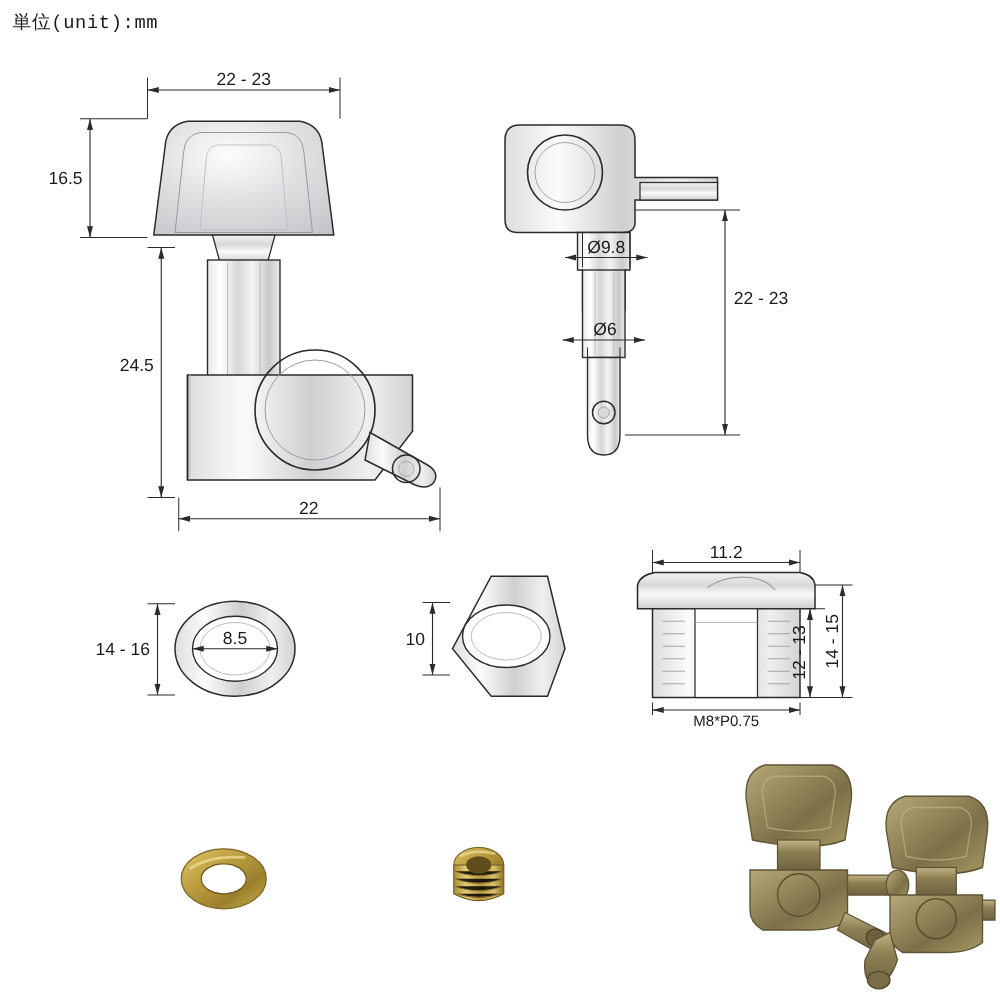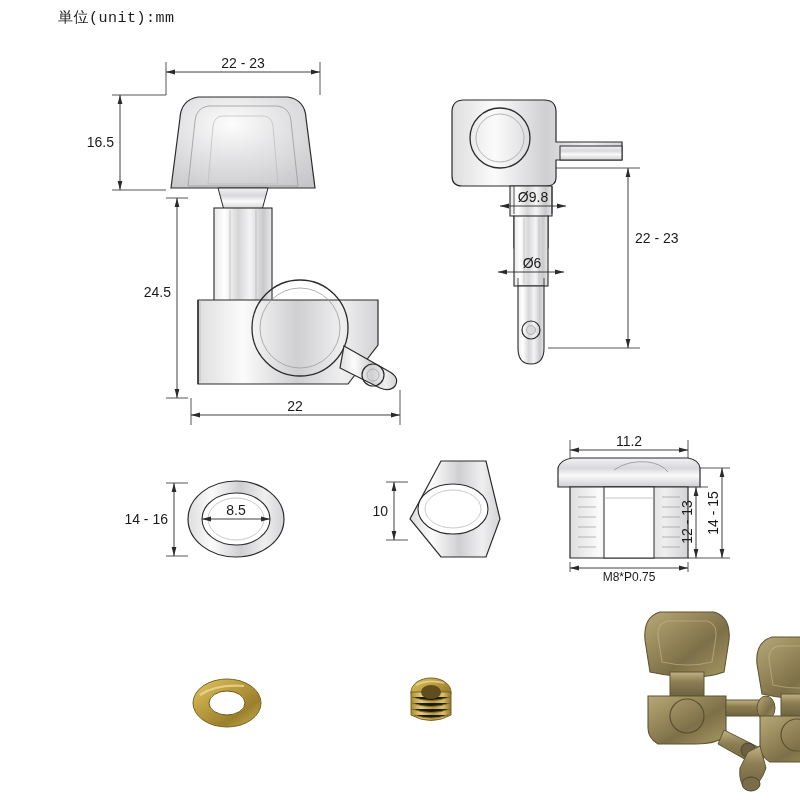--- a/index.html
+++ b/index.html
@@ -12,21 +12,20 @@
     height: 800px;
     position: relative;
     font-family: "Liberation Sans", sans-serif;
     overflow: hidden;
   }
   #stage {
     position: absolute;
     left: 0; top: 0;
     width: 684px;
     height: 800px;
-    margin-left: 48px;
   }
   .unit-label {
     position: absolute;
     left: 10px;
     top: 8px;
     font-family: "Liberation Mono", monospace;
     font-size: 15px;
     color: #1a1a1a;
     letter-spacing: 0.5px;
   }

